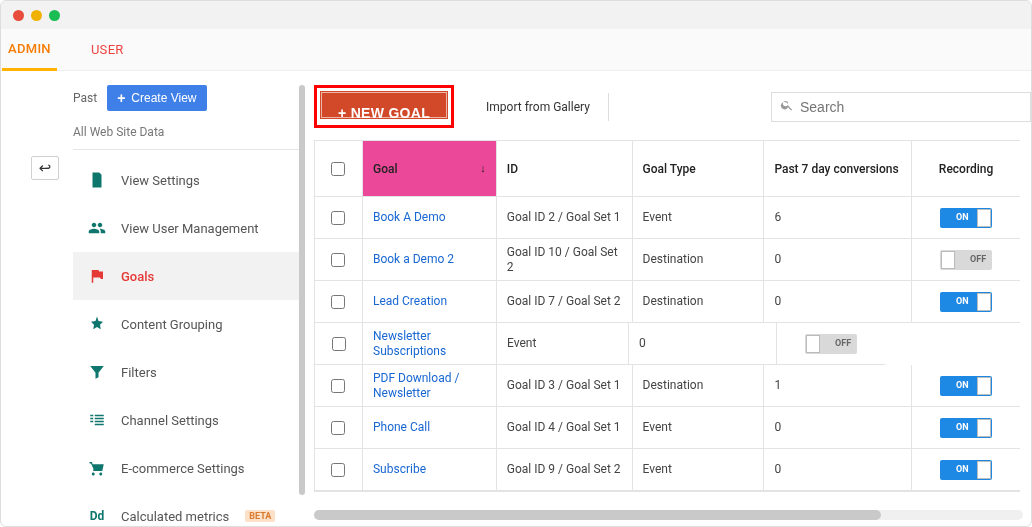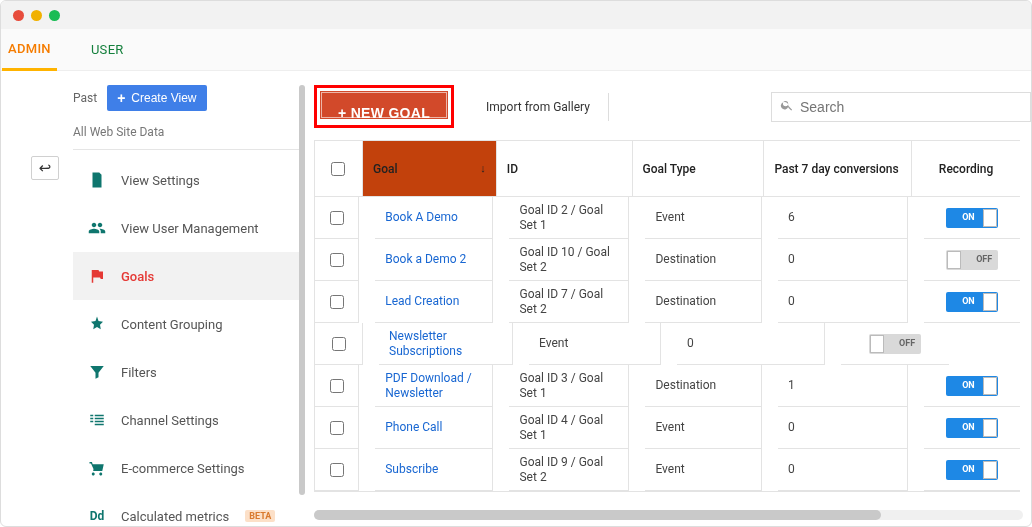--- a/index.html
+++ b/index.html
@@ -4,21 +4,21 @@
 <style>
   * { box-sizing: border-box; margin: 0; padding: 0; }
   body { font-family: Roboto, Arial, sans-serif; font-size: 13px; color: #333; background: #fff; }
   .window { width: 1032px; height: 527px; border: 1px solid #ddd; border-radius: 6px; overflow: hidden; display: flex; flex-direction: column; background: #fff; }
   .titlebar { height: 28px; background: #f2f2f2; display: flex; align-items: center; padding-left: 12px; gap: 7px; }
   .titlebar .dot { width: 11px; height: 11px; border-radius: 50%; }
   .dot.red { background: #e74c3c; }
   .dot.yellow { background: #f1b100; }
   .dot.green { background: #1abc54; }
   .tabs { height: 42px; background: #fafafa; display: flex; align-items: center; padding-left: 1px; gap: 28px; border-bottom: 1px solid #eee; }
-  .tab { font-size: 13px; color: #15803d; padding: 12px 6px; cursor: pointer; letter-spacing: 0.3px; }
+  .tab { font-size: 13px; color: #ef4444; padding: 12px 6px; cursor: pointer; letter-spacing: 0.3px; }
   .tab.active { color: #f57c00; border-bottom: 3px solid #ffb300; font-weight: 500; }
   .body { flex: 1; display: flex; overflow: hidden; }
   .sidebar { width: 305px; display: flex; flex-direction: column; padding-top: 14px; position: relative; }
   .sidebar-inner { margin-left: 72px; width: 228px; }
   .scroll-rail { position: absolute; top: 14px; left: 298px; width: 6px; height: 410px; background: #c9c9c9; border-radius: 3px; }
   .view-line { display: flex; align-items: center; gap: 10px; }
   .view-label { font-size: 12px; color: #666; }
   .create-view { background: #3f7fe8; color: #fff; border: none; height: 26px; padding: 0 10px; font-size: 12px; display: inline-flex; align-items: center; gap: 6px; cursor: pointer; border-radius: 2px; }
   .create-view .plus { font-weight: bold; font-size: 14px; }
   .all-data { font-size: 12px; color: #777; padding: 14px 0 10px 0; border-bottom: 1px solid #e5e5e5; }
@@ -33,29 +33,29 @@
   .action-bar { display: flex; align-items: center; gap: 0; margin-left: 8px; }
   .new-goal-wrap { border: 3px solid #ff0000; padding: 4px; display:inline-block; }
   .new-goal { background: #d2492a; color: #fff; border: 1px solid rgba(255,255,255,0.6); outline: 1px solid #d2492a; height: 16px; padding: 12px 16px; font-size: 14px; font-weight: bold; letter-spacing: 0.3px; cursor: pointer; }
   .import { color: #333; font-size: 12px; padding: 0 18px; height: 28px; display:flex; align-items:center; border-right: 1px solid #ddd; margin-left: 14px; cursor:pointer; }
   .search-wrap { margin-left: auto; margin-right: 0; width: 260px; height: 30px; border: 1px solid #ddd; display:flex; align-items:center; padding: 0 8px; color:#999; gap:6px; }
   .search-wrap input { border:none; outline:none; flex:1; font-size:14px; color:#555; }
   .table { margin: 12px 0 0 8px; border: 1px solid #e3e3e3; border-right:none; width: 706px; }
   .thead { display:flex; height: 56px; background: #fff; }
   .th, .td { border-right: 1px solid #e3e3e3; border-bottom: 1px solid #e3e3e3; display:flex; align-items:center; padding: 6px 10px; font-size: 12px; }
   .th { color:#222; font-weight:500; }
-  .th.sorted { background:#c2410c; }
+  .th.sorted { background:#ec4899; }
   .col-check { width: 48px; justify-content:center; }
   .col-goal  { width: 134px; }
   .col-id    { width: 136px; }
   .col-type  { width: 132px; }
   .col-conv  { width: 148px; }
   .col-rec   { width: 108px; border-right:none; justify-content:center; }
   .sort-arrow { margin-left:auto; font-size:11px; }
-  .tbody .tr { display:flex; height: 42px; gap: 16px; }
+  .tbody .tr { display:flex; height: 42px; }
   .td a { color: #1967d2; text-decoration:none; }
   .td { color:#444; line-height:1.25; }
   .switch { width: 52px; height: 20px; border-radius: 2px; position: relative; font-size: 9px; font-weight:bold; color:#fff; display:flex; align-items:center; cursor:pointer; }
   .switch.on { background:#1e88e5; padding-left: 16px; }
   .switch.off { background:#d9d9d9; color:#666; padding-left: 30px; }
   .switch .knob { width: 14px; height: 18px; background:#fff; border:1px solid #bbb; position:absolute; top:1px; }
   .switch.on .knob { right:1px; }
   .switch.off .knob { left:1px; }
   input[type=checkbox]{ width:14px; height:14px; }
   .bottom-scroll { position:absolute; bottom:6px; left:8px; right:8px; height:10px; background:#f0f0f0; border-radius:5px; }

